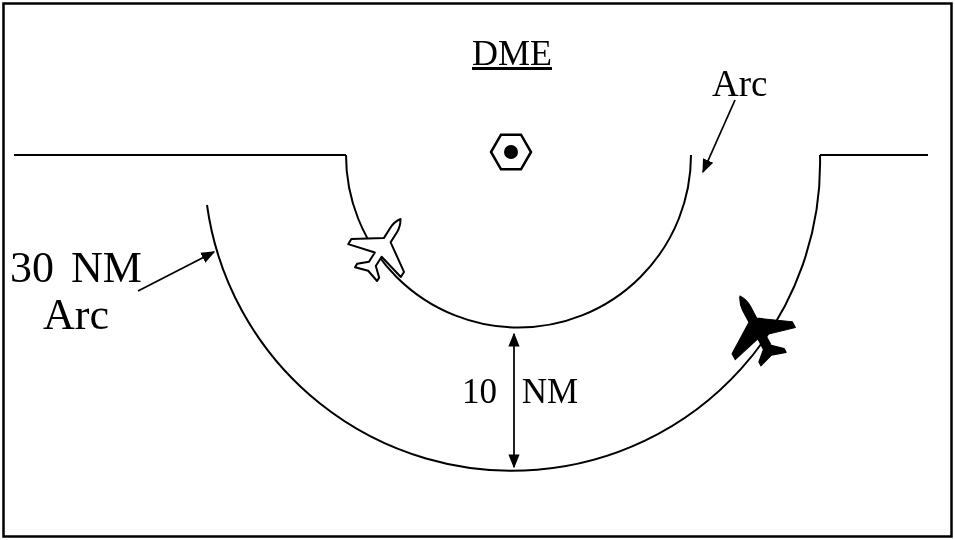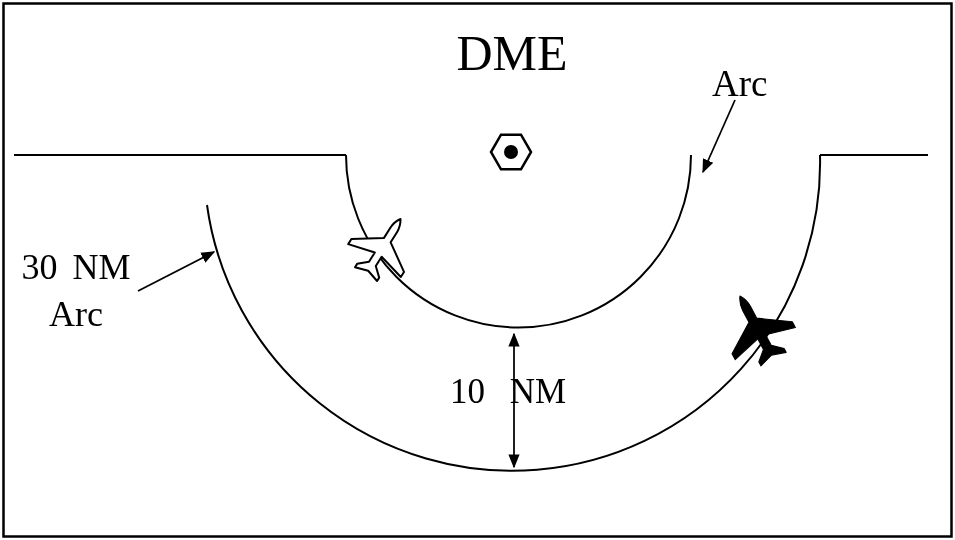--- a/index.html
+++ b/index.html
@@ -9,32 +9,32 @@
     background:#ffffff;
     overflow:hidden;
     font-family:"Liberation Serif", serif;
     color:#000;
   }
   .stage svg{position:absolute;left:0;top:0;}
   .lbl{position:absolute;color:#000;}
   .lbl div{white-space:nowrap;}
   .navaid-lbl{
     left:372px;top:32px;width:280px;
-    text-align:center;font-size:50px;line-height:43px;
+    text-align:center;font-size:36px;line-height:43px;text-decoration:underline;
   }
   .arc-lbl{
     left:712px;top:62px;font-size:37px;
   }
   .thirty-lbl{
     left:0px;top:244px;width:152px;
-    text-align:center;font-size:36px;line-height:47px;
+    text-align:center;font-size:44px;line-height:47px;
     word-spacing:6px;
   }
   .ten-lbl{
-    left:508px;top:372px;transform:translateX(-50%);
+    left:520px;top:372px;transform:translateX(-50%);
     font-size:35px;word-spacing:16px;
   }
 </style>
 </head>
 <body>
 
 <div class="stage">
 
   <svg width="955" height="540" viewBox="0 0 955 540">
     <defs>

